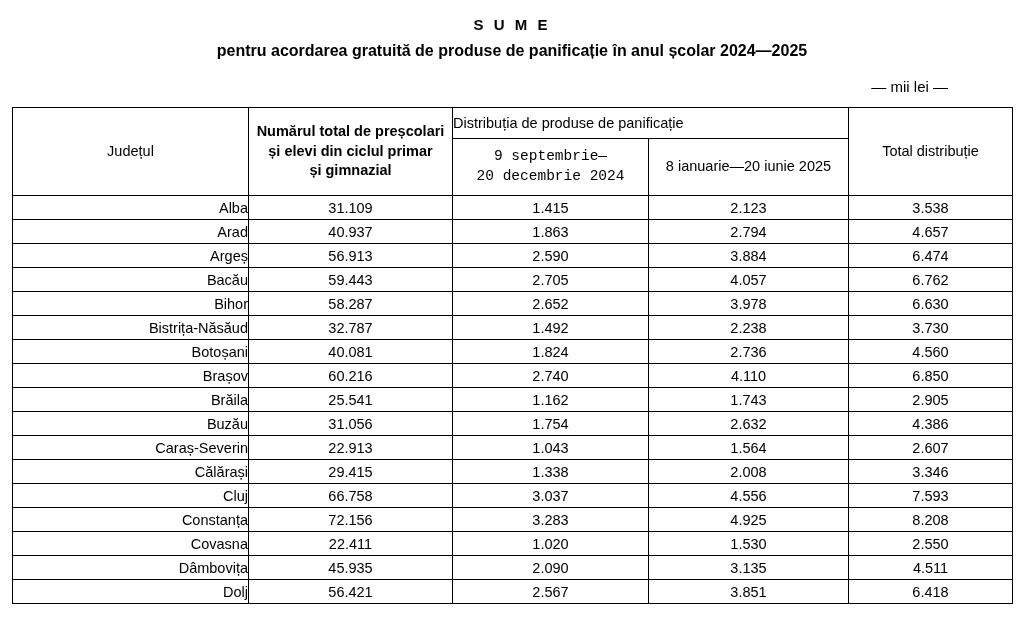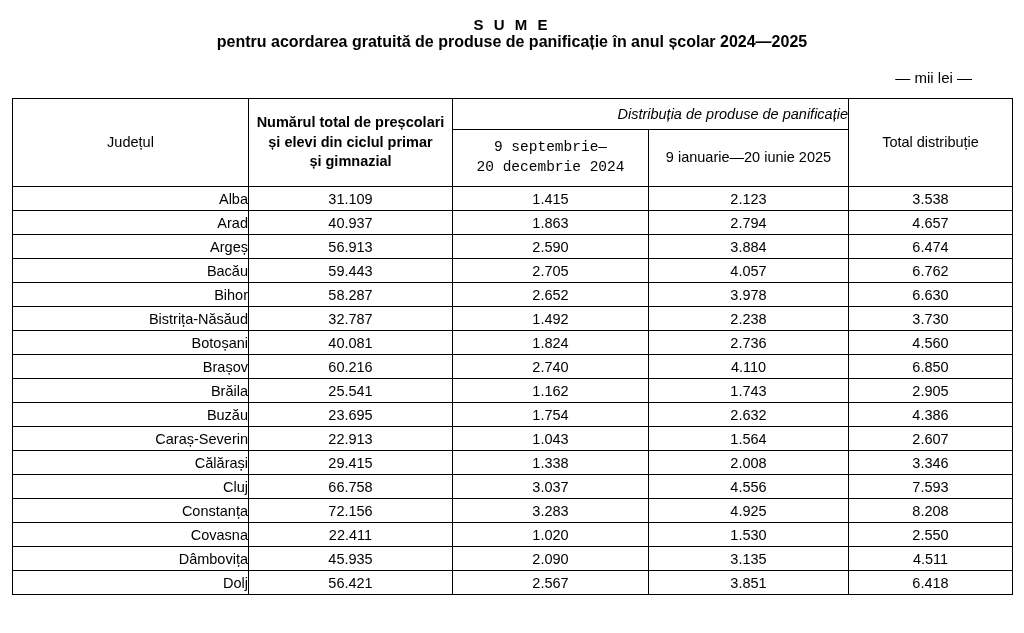--- a/index.html
+++ b/index.html
@@ -25,26 +25,27 @@
     padding-top: 16px;
   }
   .title-main {
     font-size: 15px;
     font-weight: bold;
     letter-spacing: 3px;
   }
   .title-sub {
     font-size: 16px;
     font-weight: bold;
+    margin-top: 9px;
   }
   .unit-note {
     text-align: right;
     font-size: 15px;
     margin-top: 18px;
-    padding-right: 52px;
+    padding-right: 76px;
   }
   .table-wrap {
     margin: 12px 12px 0 12px;
   }
   table.sums {
     border-collapse: collapse;
     width: 1000px;
     table-layout: fixed;
   }
   table.sums th, table.sums td {
@@ -59,25 +60,24 @@
   .col-p2 { width: 200px; }
   .col-total-dist { width: 164px; }
 
   .hdr-cell {
     text-align: center;
     vertical-align: middle;
     line-height: 1.35;
     padding: 6px 6px;
   }
   .hdr-group {
-    text-align: right;
+    text-align: left;
     vertical-align: middle;
     height: 30px;
     padding: 5px 4px;
-    font-style: italic;
   }
   .hdr-sub {
     text-align: center;
     vertical-align: middle;
     height: 56px;
     line-height: 1.35;
     padding: 4px 4px;
     font-size: 13.5px;
   }
   td.county {
@@ -119,21 +119,21 @@
           <th class="hdr-cell" rowspan="2">Județul</th>
           <th class="hdr-cell" rowspan="2" style="white-space: pre-line; font-weight: bold;">Numărul total de preșcolari
 și elevi din ciclul primar
 și gimnazial</th>
           <th class="hdr-group" colspan="2">Distribuția de produse de panificație</th>
           <th class="hdr-cell" rowspan="2">Total distribuție</th>
         </tr>
         <tr>
           <th class="hdr-sub" style="white-space: pre-line; font-family: Liberation Mono, monospace;">9 septembrie—
 20 decembrie 2024</th>
-          <th class="hdr-sub">9 ianuarie—20 iunie 2025</th>
+          <th class="hdr-sub">8 ianuarie—20 iunie 2025</th>
         </tr>
       </thead>
       <tbody>
         <tr>
           <td class="county">Alba</td>
           <td class="num">31.109</td>
           <td class="num">1.415</td>
           <td class="num">2.123</td>
           <td class="num">3.538</td>
         </tr>
@@ -188,21 +188,21 @@
         </tr>
         <tr>
           <td class="county">Brăila</td>
           <td class="num">25.541</td>
           <td class="num">1.162</td>
           <td class="num">1.743</td>
           <td class="num">2.905</td>
         </tr>
         <tr>
           <td class="county">Buzău</td>
-          <td class="num">23.695</td>
+          <td class="num">31.056</td>
           <td class="num">1.754</td>
           <td class="num">2.632</td>
           <td class="num">4.386</td>
         </tr>
         <tr>
           <td class="county">Caraș-Severin</td>
           <td class="num">22.913</td>
           <td class="num">1.043</td>
           <td class="num">1.564</td>
           <td class="num">2.607</td>

